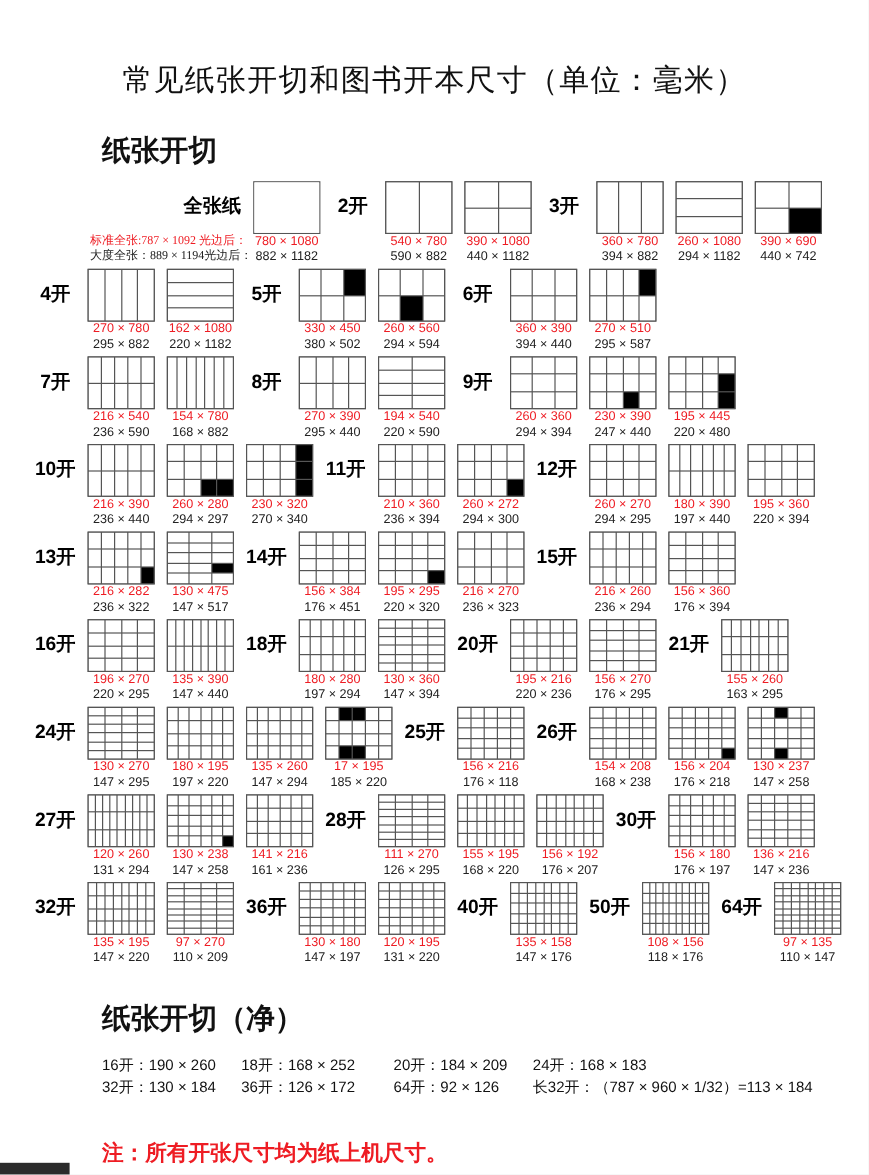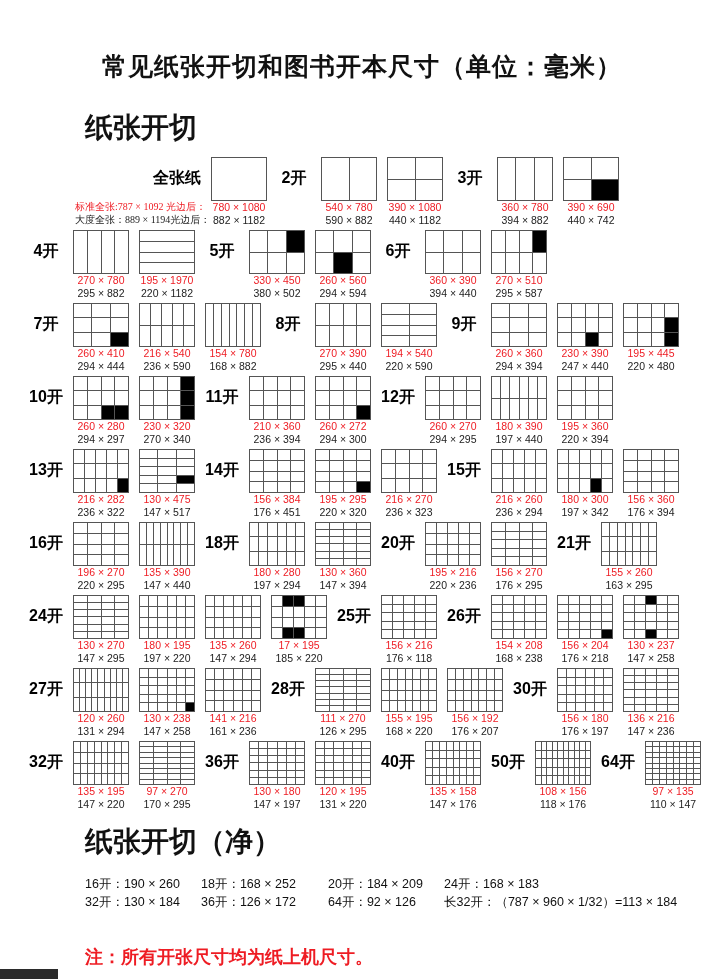--- a/index.html
+++ b/index.html
@@ -1,36 +1,36 @@
 <!DOCTYPE html>
 <html style="--red: #ee1c23;"><head>
 <meta charset="utf-8">
 <style>
   html,body{margin:0;padding:0;background:#e9e9e9;}
   .page{width:724px;height:979px;position:relative;background:#fff;overflow:hidden;
         font-family:"Liberation Sans","DejaVu Sans",sans-serif;color:#111;}
-  .title{margin:0;padding-top:50px;text-align:center;font-size:25px;font-weight:bold;letter-spacing:1px;}
-  .sec-head{font-size:28px;font-weight:bold;margin:26px 0 10px 85px;}
+  .title{margin:0;padding-top:50px;text-align:center;font-size:25px;font-weight:normal;letter-spacing:1px;}
+  .sec-head{font-size:24px;font-weight:bold;margin:26px 0 10px 85px;}
   .rows{width:724px;}
   .drow{display:flex;align-items:flex-start;padding-left:26px;margin-bottom:3px;gap:4px;position:relative;}
   .drow.first{padding-left:150px;}
   .klabel{width:40px;height:42px;display:flex;align-items:center;justify-content:center;
           font-size:16px;font-weight:600;color:#000;flex:none;}
   .klabel.wide{width:54px;}
   .dcell{width:62px;flex:none;text-align:center;}
   .dbox{width:54px;height:42px;margin:0 auto;border:1px solid #555;background:#555;
         display:grid;gap:1px;}
   .gc{background:#fff;}
   .gc.bk{background:#000;}
   .dim{font-size:10.5px;line-height:13px;color:#222;white-space:nowrap;}
   .dim.red{color:var(--red);}
   .note-red,.note-black{position:absolute;left:75px;font-size:10px;line-height:13px;white-space:nowrap;font-family:Liberation Serif, serif;}
   .note-red{top:43px;color:var(--red);}
   .note-black{top:56px;color:#222;}
-  .sec2{margin:12px 0 0 85px;}
+  .sec2{margin:28px 0 0 85px;}
   .sec2-lines{margin:14px 0 0 0;font-size:12.5px;line-height:18px;color:#111;}
   .nline{display:flex;}
   .ncol1{width:116px;flex:none;}
   .ncol2{width:127px;flex:none;}
   .ncol3{width:116px;flex:none;}
   .ncol4{flex:none;}
   .nwide{width:243px;flex:none;}
   .foot-note{margin:34px 0 0 85px;font-size:18px;font-weight:bold;color:var(--red);}
   .watermark{position:absolute;left:0;top:969px;width:58px;height:10px;background:#2b2b2b;}
 </style>
@@ -77,20 +77,29 @@
         <div class="dcell">
           <div class="dbox" style="grid-template-columns: repeat(3, 1fr); grid-template-rows: repeat(1, 1fr);">
             <div class="gc"></div>
             <div class="gc"></div>
             <div class="gc"></div>
           </div>
           <div class="dim red">360 × 780</div>
           <div class="dim">394 × 882</div>
         </div>
         <div class="dcell">
+          <div class="dbox" style="grid-template-columns: repeat(1, 1fr); grid-template-rows: repeat(3, 1fr);">
+            <div class="gc"></div>
+            <div class="gc"></div>
+            <div class="gc"></div>
+          </div>
+          <div class="dim red">260 × 1080</div>
+          <div class="dim">294 × 1182</div>
+        </div>
+        <div class="dcell">
           <div class="dbox" style="grid-template-columns: repeat(2, 1fr); grid-template-rows: repeat(2, 1fr);">
             <div class="gc"></div>
             <div class="gc"></div>
             <div class="gc"></div>
             <div class="gc bk"></div>
           </div>
           <div class="dim red">390 × 690</div>
           <div class="dim">440 × 742</div>
         </div>
       </div>
@@ -106,21 +115,21 @@
           <div class="dim red">270 × 780</div>
           <div class="dim">295 × 882</div>
         </div>
         <div class="dcell">
           <div class="dbox" style="grid-template-columns: repeat(1, 1fr); grid-template-rows: repeat(4, 1fr);">
             <div class="gc"></div>
             <div class="gc"></div>
             <div class="gc"></div>
             <div class="gc"></div>
           </div>
-          <div class="dim red">195 × 1970</div>
+          <div class="dim red">162 × 1080</div>
           <div class="dim">220 × 1182</div>
         </div>
         <div class="klabel">5开</div>
         <div class="dcell">
           <div class="dbox" style="grid-template-columns: repeat(3, 1fr); grid-template-rows: repeat(2, 1fr);">
             <div class="gc"></div>
             <div class="gc"></div>
             <div class="gc bk"></div>
             <div class="gc"></div>
             <div class="gc"></div>
@@ -165,35 +174,20 @@
             <div class="gc"></div>
             <div class="gc"></div>
           </div>
           <div class="dim red">270 × 510</div>
           <div class="dim">295 × 587</div>
         </div>
       </div>
       <div class="drow">
         <div class="klabel">7开</div>
         <div class="dcell">
-          <div class="dbox" style="grid-template-columns: repeat(3, 1fr); grid-template-rows: repeat(3, 1fr);">
-            <div class="gc"></div>
-            <div class="gc"></div>
-            <div class="gc"></div>
-            <div class="gc"></div>
-            <div class="gc"></div>
-            <div class="gc"></div>
-            <div class="gc"></div>
-            <div class="gc"></div>
-            <div class="gc bk"></div>
-          </div>
-          <div class="dim red">260 × 410</div>
-          <div class="dim">294 × 444</div>
-        </div>
-        <div class="dcell">
           <div class="dbox" style="grid-template-columns: repeat(5, 1fr); grid-template-rows: repeat(2, 1fr);">
             <div class="gc"></div>
             <div class="gc"></div>
             <div class="gc"></div>
             <div class="gc"></div>
             <div class="gc"></div>
             <div class="gc"></div>
             <div class="gc"></div>
             <div class="gc"></div>
             <div class="gc"></div>
@@ -293,20 +287,36 @@
             <div class="gc"></div>
             <div class="gc bk"></div>
           </div>
           <div class="dim red">195 × 445</div>
           <div class="dim">220 × 480</div>
         </div>
       </div>
       <div class="drow">
         <div class="klabel">10开</div>
         <div class="dcell">
+          <div class="dbox" style="grid-template-columns: repeat(5, 1fr); grid-template-rows: repeat(2, 1fr);">
+            <div class="gc"></div>
+            <div class="gc"></div>
+            <div class="gc"></div>
+            <div class="gc"></div>
+            <div class="gc"></div>
+            <div class="gc"></div>
+            <div class="gc"></div>
+            <div class="gc"></div>
+            <div class="gc"></div>
+            <div class="gc"></div>
+          </div>
+          <div class="dim red">216 × 390</div>
+          <div class="dim">236 × 440</div>
+        </div>
+        <div class="dcell">
           <div class="dbox" style="grid-template-columns: repeat(4, 1fr); grid-template-rows: repeat(3, 1fr);">
             <div class="gc"></div>
             <div class="gc"></div>
             <div class="gc"></div>
             <div class="gc"></div>
             <div class="gc"></div>
             <div class="gc"></div>
             <div class="gc"></div>
             <div class="gc"></div>
             <div class="gc"></div>
@@ -551,41 +561,20 @@
             <div class="gc"></div>
             <div class="gc"></div>
             <div class="gc"></div>
             <div class="gc"></div>
             <div class="gc"></div>
           </div>
           <div class="dim red">216 × 260</div>
           <div class="dim">236 × 294</div>
         </div>
         <div class="dcell">
-          <div class="dbox" style="grid-template-columns: repeat(5, 1fr); grid-template-rows: repeat(3, 1fr);">
-            <div class="gc"></div>
-            <div class="gc"></div>
-            <div class="gc"></div>
-            <div class="gc"></div>
-            <div class="gc"></div>
-            <div class="gc"></div>
-            <div class="gc"></div>
-            <div class="gc"></div>
-            <div class="gc"></div>
-            <div class="gc"></div>
-            <div class="gc"></div>
-            <div class="gc"></div>
-            <div class="gc"></div>
-            <div class="gc bk"></div>
-            <div class="gc"></div>
-          </div>
-          <div class="dim red">180 × 300</div>
-          <div class="dim">197 × 342</div>
-        </div>
-        <div class="dcell">
           <div class="dbox" style="grid-template-columns: repeat(4, 1fr); grid-template-rows: repeat(4, 1fr);">
             <div class="gc"></div>
             <div class="gc"></div>
             <div class="gc"></div>
             <div class="gc"></div>
             <div class="gc"></div>
             <div class="gc"></div>
             <div class="gc"></div>
             <div class="gc"></div>
             <div class="gc"></div>
@@ -1376,21 +1365,21 @@
             <div class="gc"></div>
             <div class="gc"></div>
             <div class="gc"></div>
             <div class="gc"></div>
             <div class="gc"></div>
             <div class="gc"></div>
             <div class="gc"></div>
             <div class="gc"></div>
           </div>
           <div class="dim red">97 × 270</div>
-          <div class="dim">170 × 295</div>
+          <div class="dim">110 × 209</div>
         </div>
         <div class="klabel">36开</div>
         <div class="dcell">
           <div class="dbox" style="grid-template-columns: repeat(6, 1fr); grid-template-rows: repeat(6, 1fr);">
             <div class="gc"></div>
             <div class="gc"></div>
             <div class="gc"></div>
             <div class="gc"></div>
             <div class="gc"></div>
             <div class="gc"></div>

